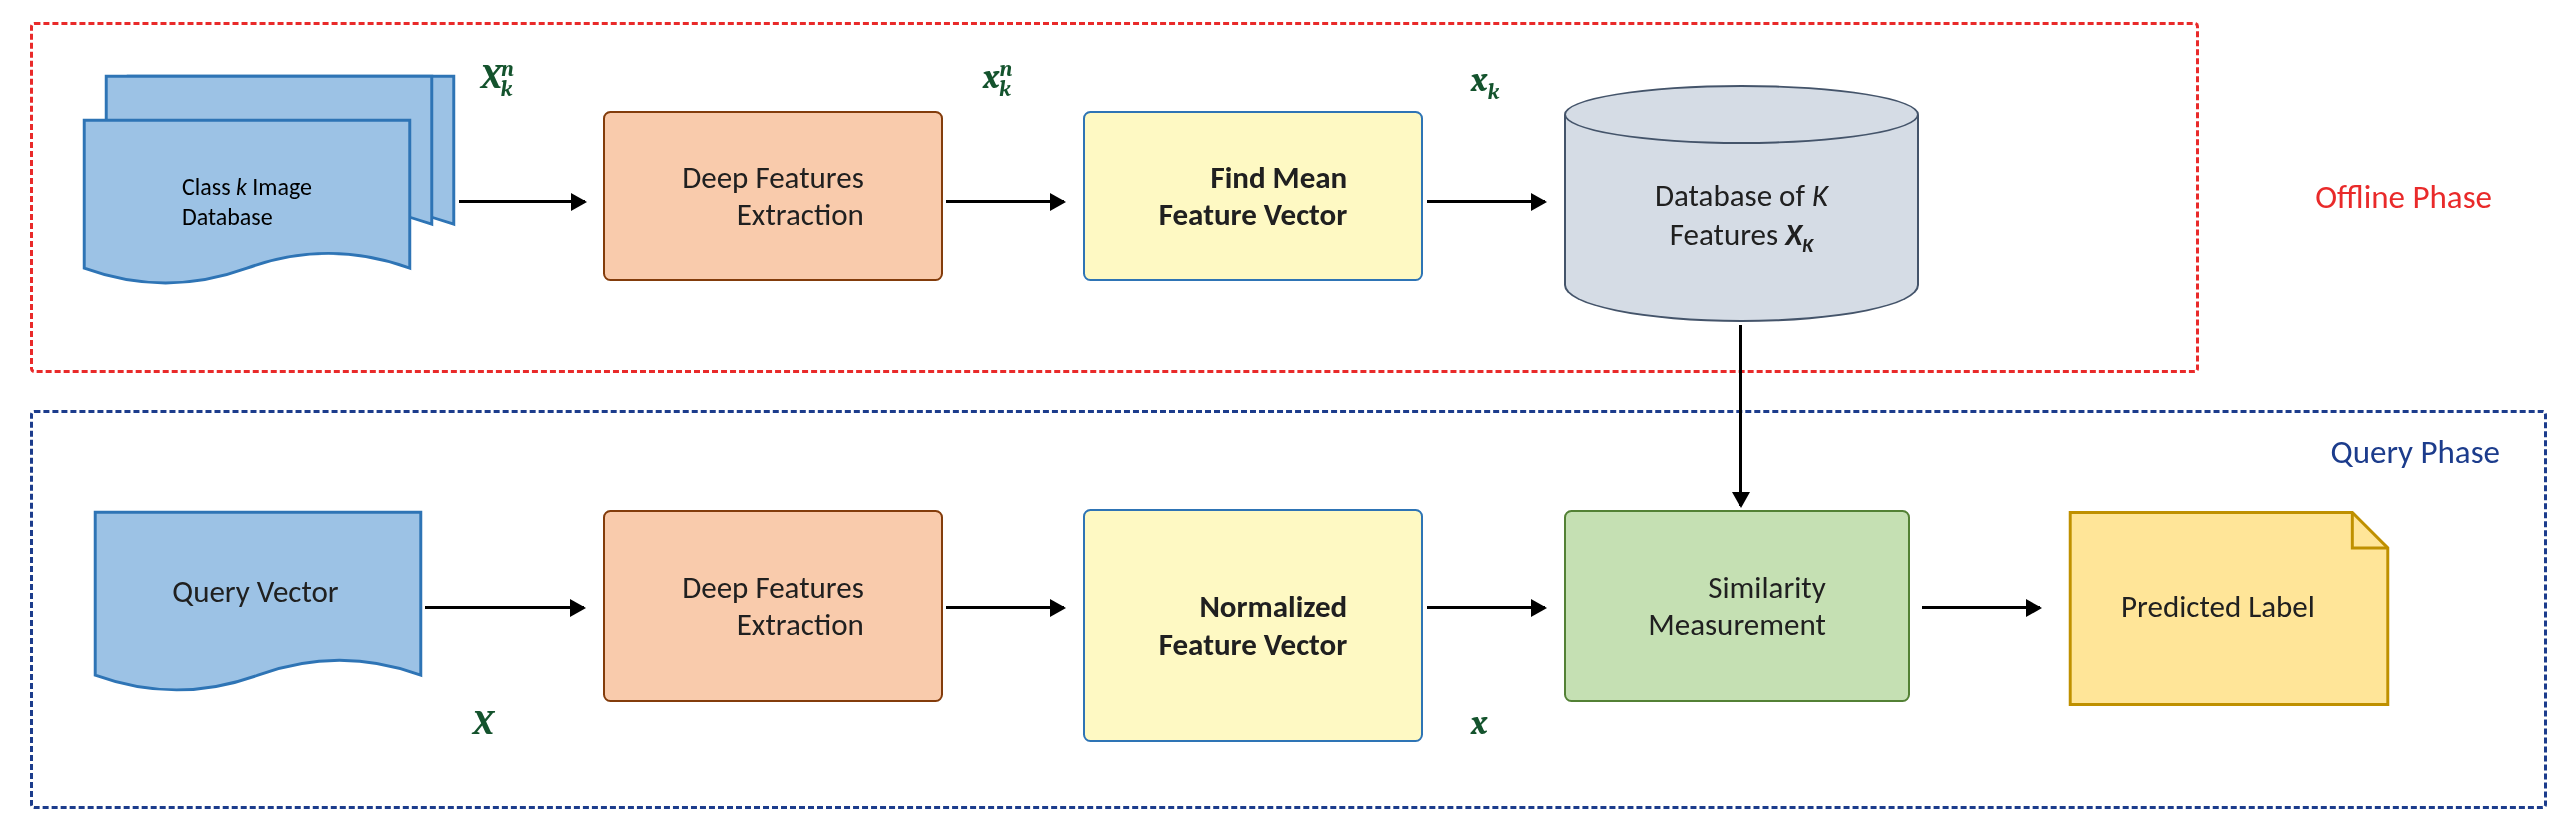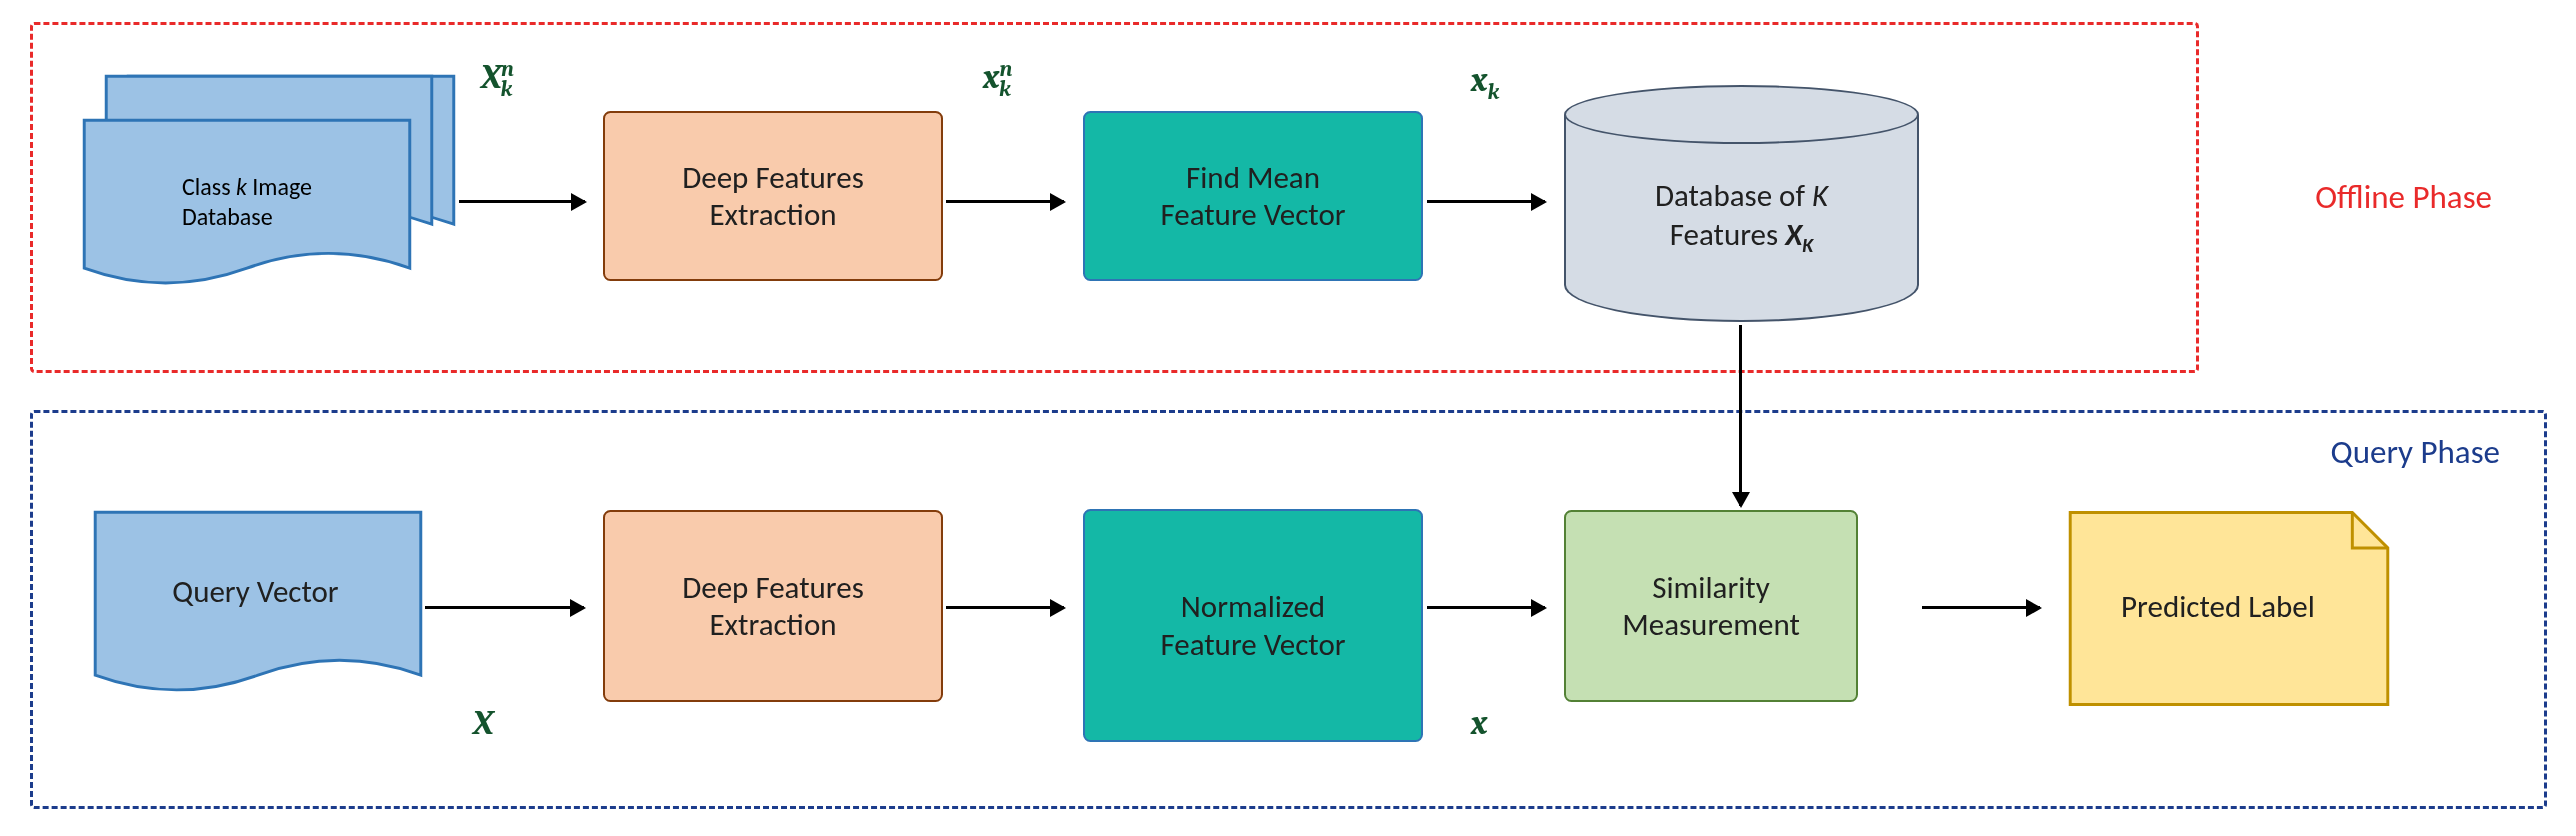--- a/index.html
+++ b/index.html
@@ -39,31 +39,31 @@
     font-size: 33px;
   }
   .offline-label { color: #e92a2a; right: -296px; top: 50%; transform: translateY(-50%); }
   .online-label  { color: #1c3c8c; right: 44px;  top: 18.5px; }
 
   .node {
     position: absolute;
     display: flex;
     align-items: center;
     justify-content: center;
-    text-align: center;
+    text-align: right;
     font-size: 31px;
     line-height: 1.2;
     color: #202020;
   }
   .rect {
     border-radius: 7.4px;
     padding: 7.4px 15px;
   }
   .orange { background: #f9cbac; border: 2.2px solid #833c0b; }
-  .blueB  { background: #14b8a6; border: 2.2px solid #2e74b5; }
+  .blueB  { background: #fef9c3; border: 2.2px solid #2e74b5; font-weight: bold; }
   .green  { background: #c5e0b3; border: 2.2px solid #538135; }
 
   
   .stack3 {
     position: absolute;
   }
   .doc-txt { position: relative; z-index: 2; padding: 0 7.4px; }
 
   
   .cyl {
@@ -245,21 +245,21 @@
   <div class="arrow" style="left:931px; top:591px; width:118px;"></div>
 
   <div class="node rect blueB" style="left:1068px; top:494px; width:340px; height:233px;">
     <span>Normalized<br>Feature Vector</span>
   </div>
 
   <span class="var-label" style="left:1456px; top:687px;"><span style="font-style:italic;">x</span></span>
 
   <div class="arrow" style="left:1412px; top:591px; width:118px;"></div>
 
-  <div class="node rect green" style="left:1549px; top:495px; width:294px; height:192px;">
+  <div class="node rect green" style="left:1549px; top:495px; width:346px; height:192px;">
     <span>Similarity<br>Measurement</span>
   </div>
 
   <div class="arrow" style="left:1907px; top:591px; width:118px;"></div>
 
   <div class="note" style="left:2044px; top:495px;">
     <svg width="322" height="197" viewBox="0 0 436 266">
         <path d="M3 3 H385 L433 51 V263 H3 Z" fill="#ffe598" stroke="#bf9000" stroke-width="4"></path>
         <path d="M385 3 V51 H433" fill="none" stroke="#bf9000" stroke-width="4"></path>
       </svg>

